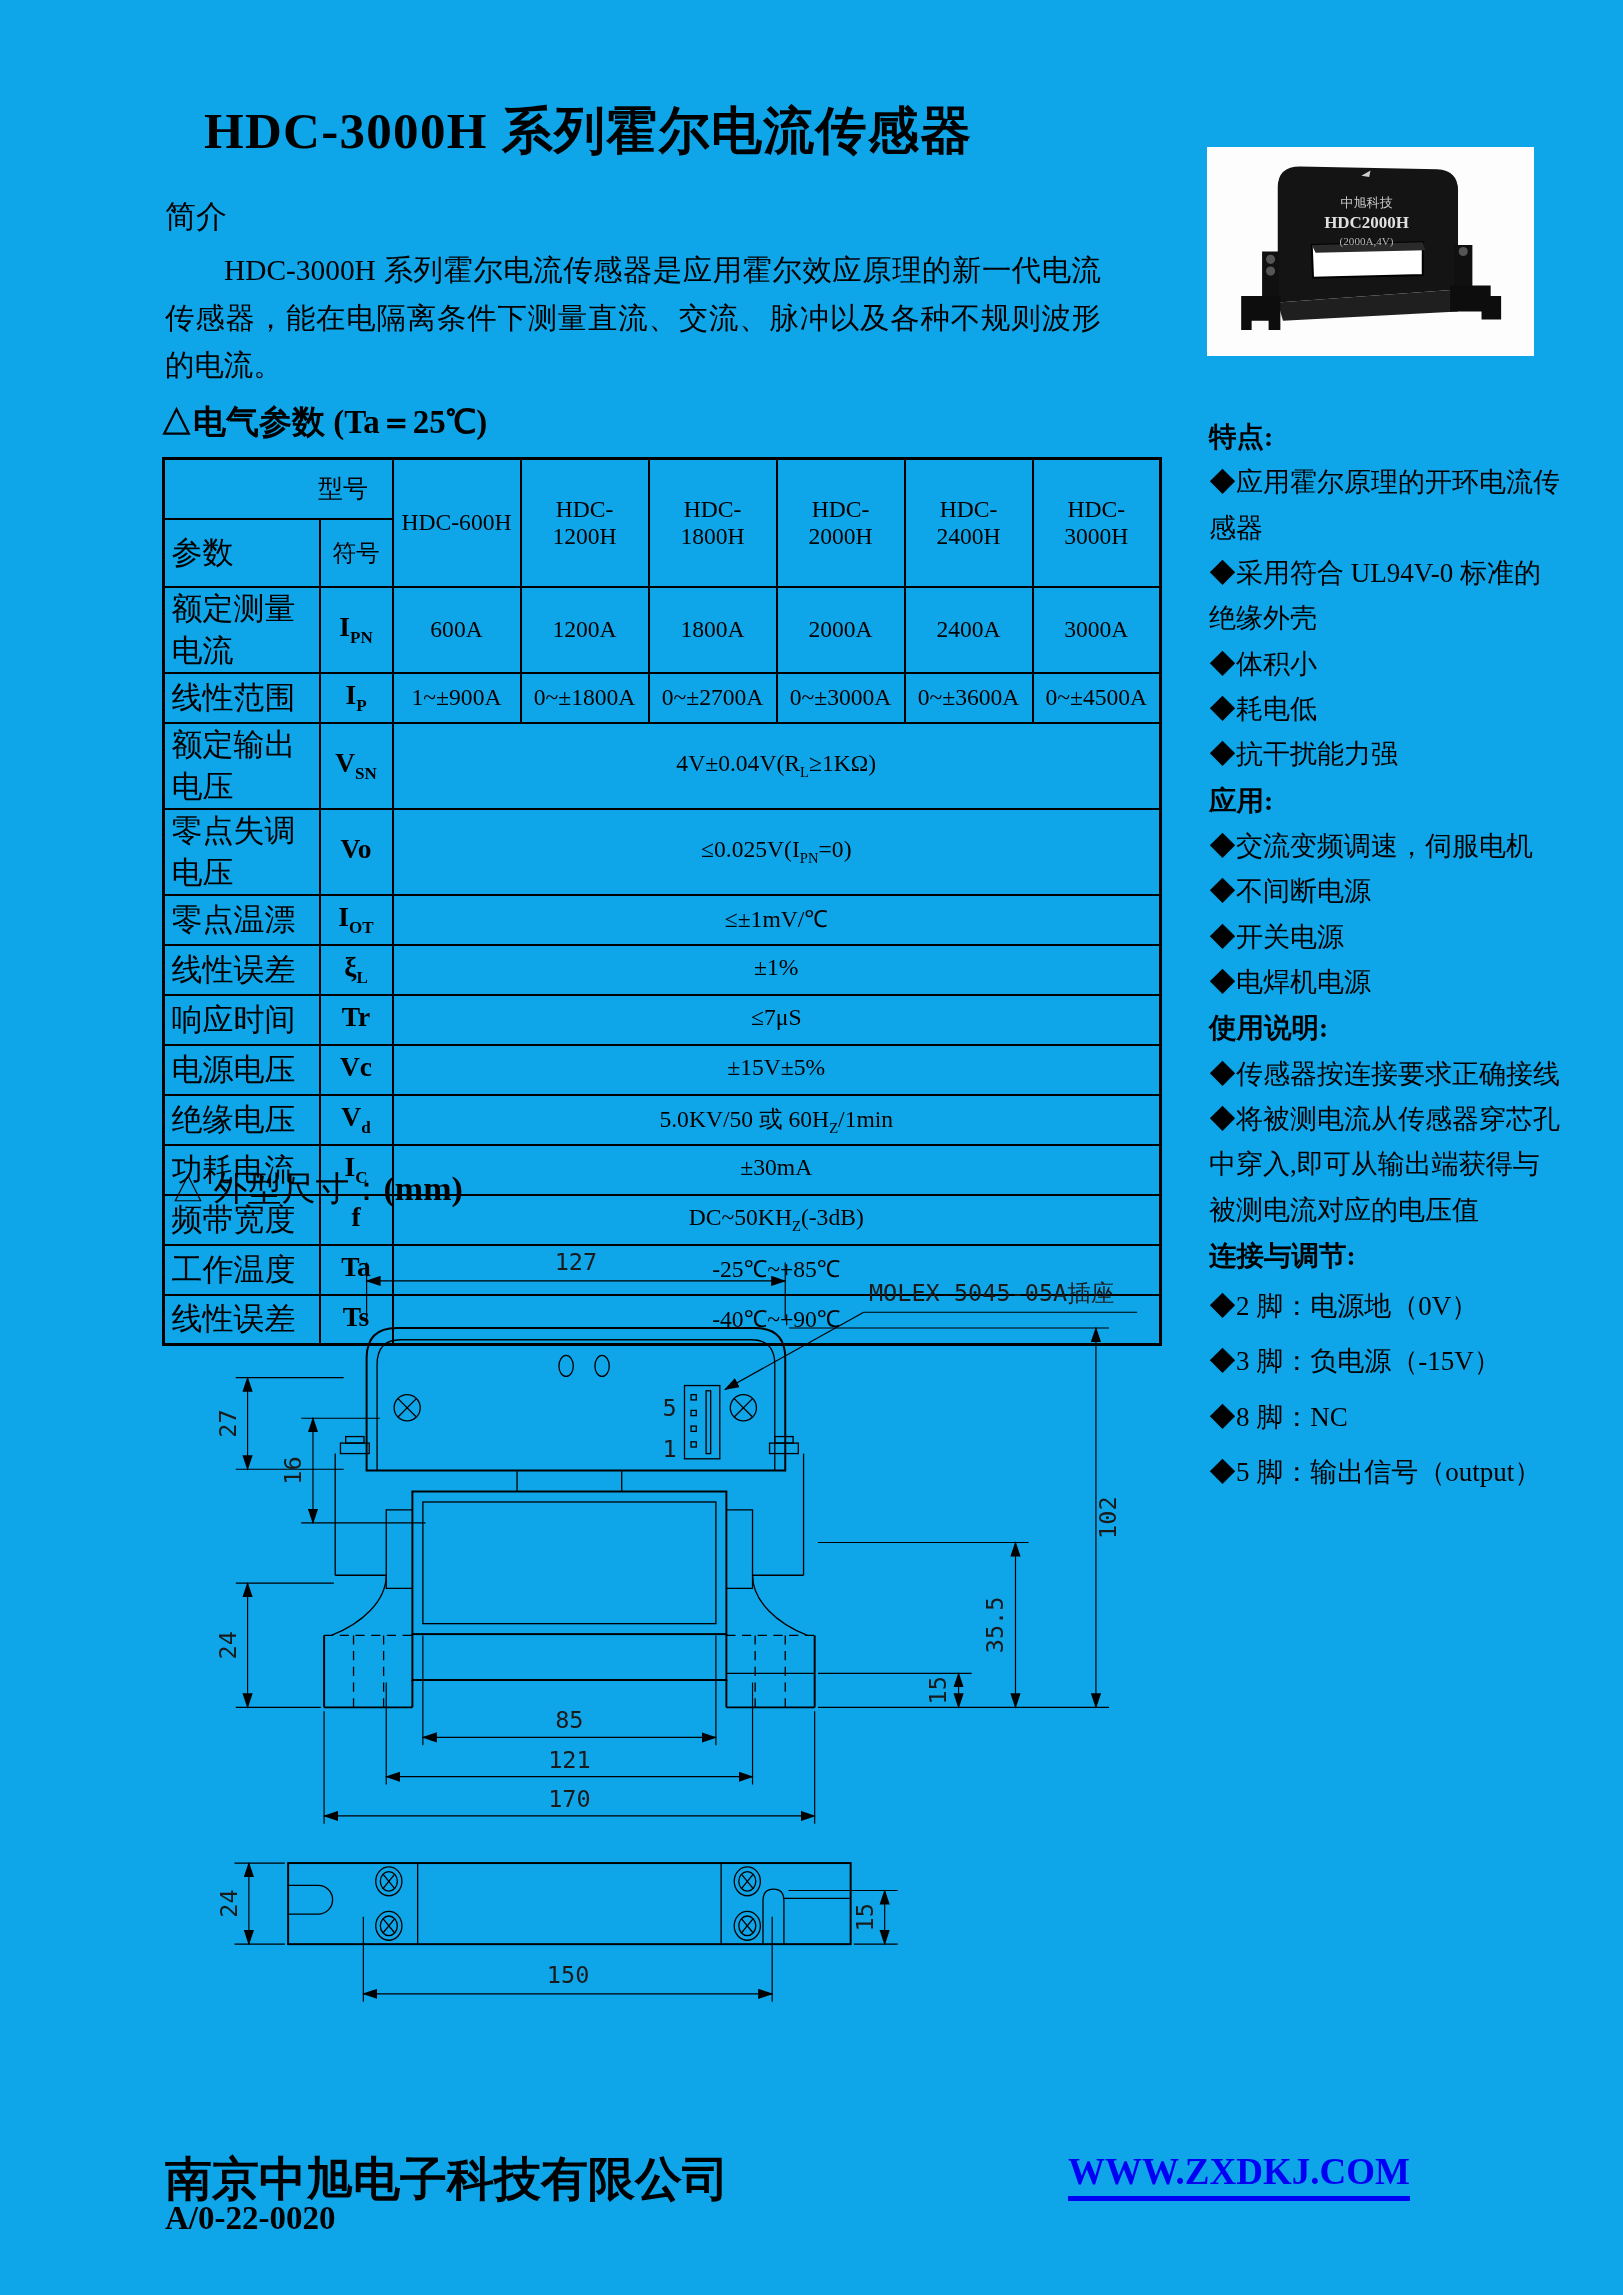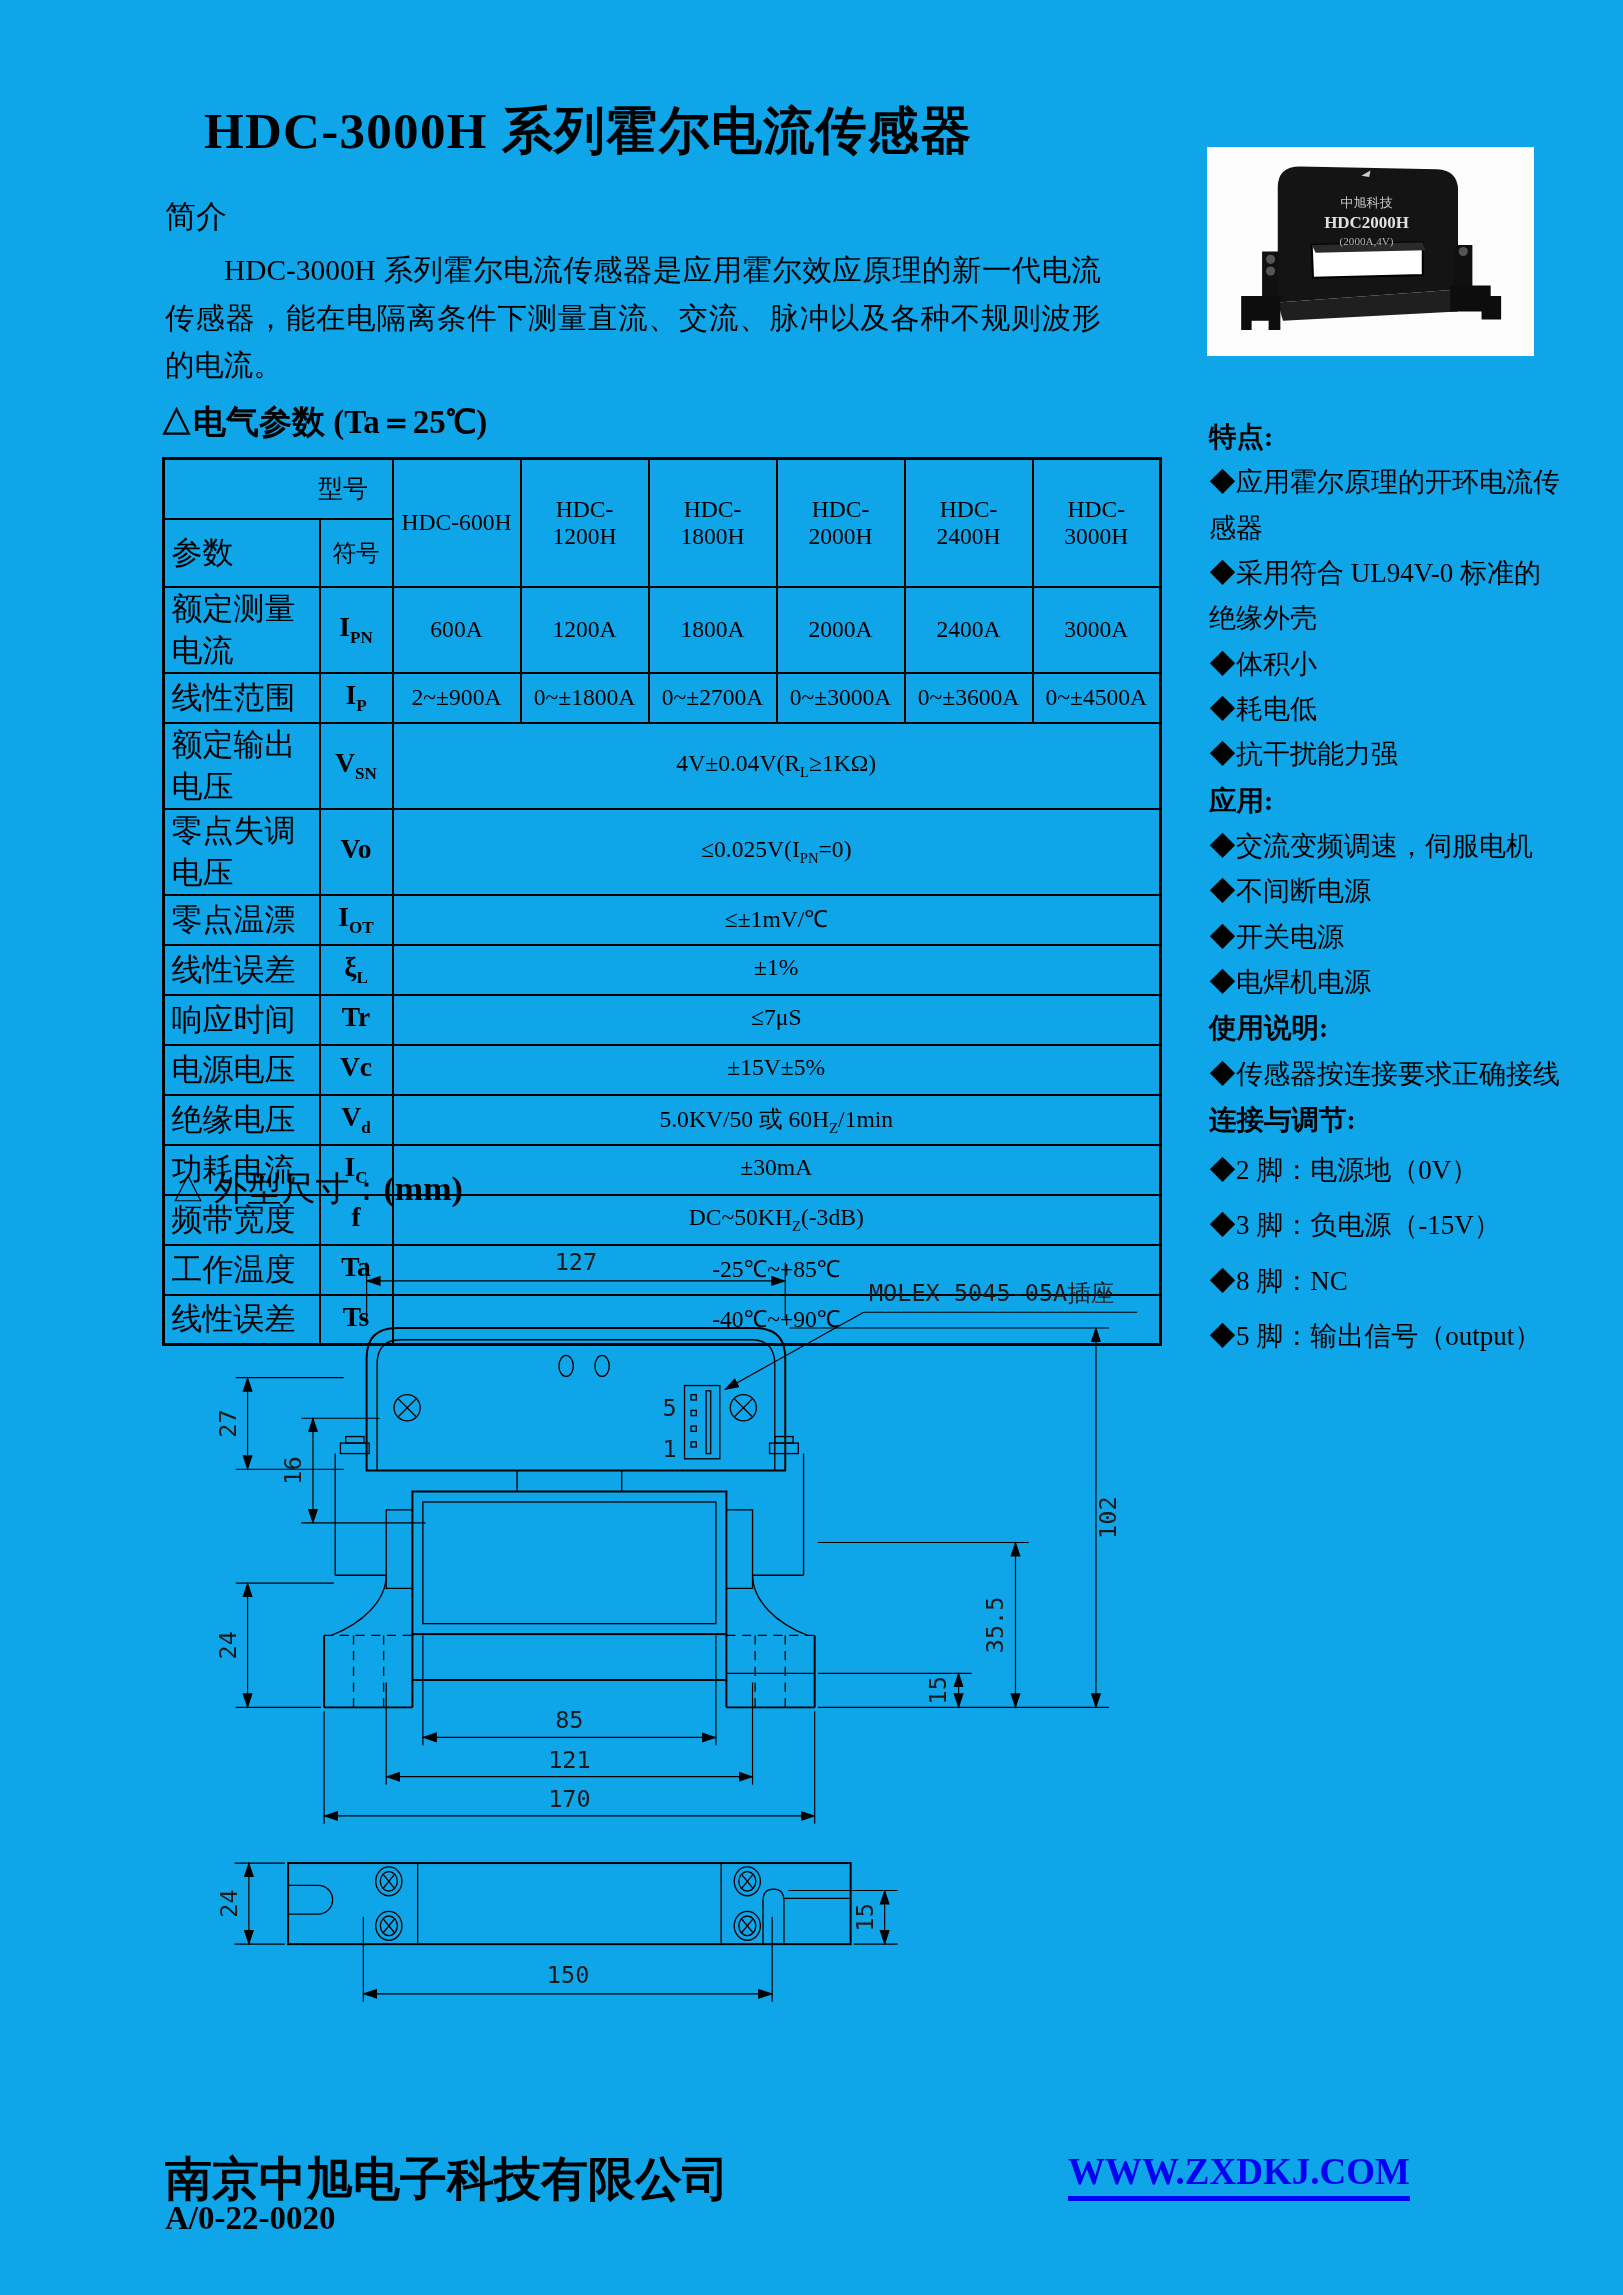--- a/index.html
+++ b/index.html
@@ -153,21 +153,21 @@
       <td>600A</td>
       <td>1200A</td>
       <td>1800A</td>
       <td>2000A</td>
       <td>2400A</td>
       <td>3000A</td>
     </tr>
     <tr class="row-data">
       <td class="param-cell">线性范围</td>
       <td class="sym-cell"><span>I</span><sub class="sub-s">P</sub></td>
-      <td>2~±900A</td>
+      <td>1~±900A</td>
       <td>0~±1800A</td>
       <td>0~±2700A</td>
       <td>0~±3000A</td>
       <td>0~±3600A</td>
       <td>0~±4500A</td>
     </tr>
 
     <tr class="row-data">
       <td class="param-cell">额定输出电压</td>
       <td class="sym-cell"><span>V</span><sub class="sub-s">SN</sub></td>
@@ -238,20 +238,21 @@
     <div class="sec sec-applications">
       <div class="sec-heading">应用:</div>
       <div class="sb-item">◆交流变频调速，伺服电机</div>
       <div class="sb-item">◆不间断电源</div>
       <div class="sb-item">◆开关电源</div>
       <div class="sb-item">◆电焊机电源</div>
     </div>
     <div class="sec sec-usage">
       <div class="sec-heading">使用说明:</div>
       <div class="sb-item">◆传感器按连接要求正确接线</div>
+      <div class="sb-item">◆将被测电流从传感器穿芯孔中穿入,即可从输出端获得与被测电流对应的电压值</div>
     </div>
     <div class="sec sec-connection">
       <div class="sec-heading">连接与调节:</div>
       <div class="sb-item">◆2 脚：电源地（0V）</div>
       <div class="sb-item">◆3 脚：负电源（-15V）</div>
       <div class="sb-item">◆8 脚：NC</div>
       <div class="sb-item">◆5 脚：输出信号（output）</div>
     </div>
   </div>
 

